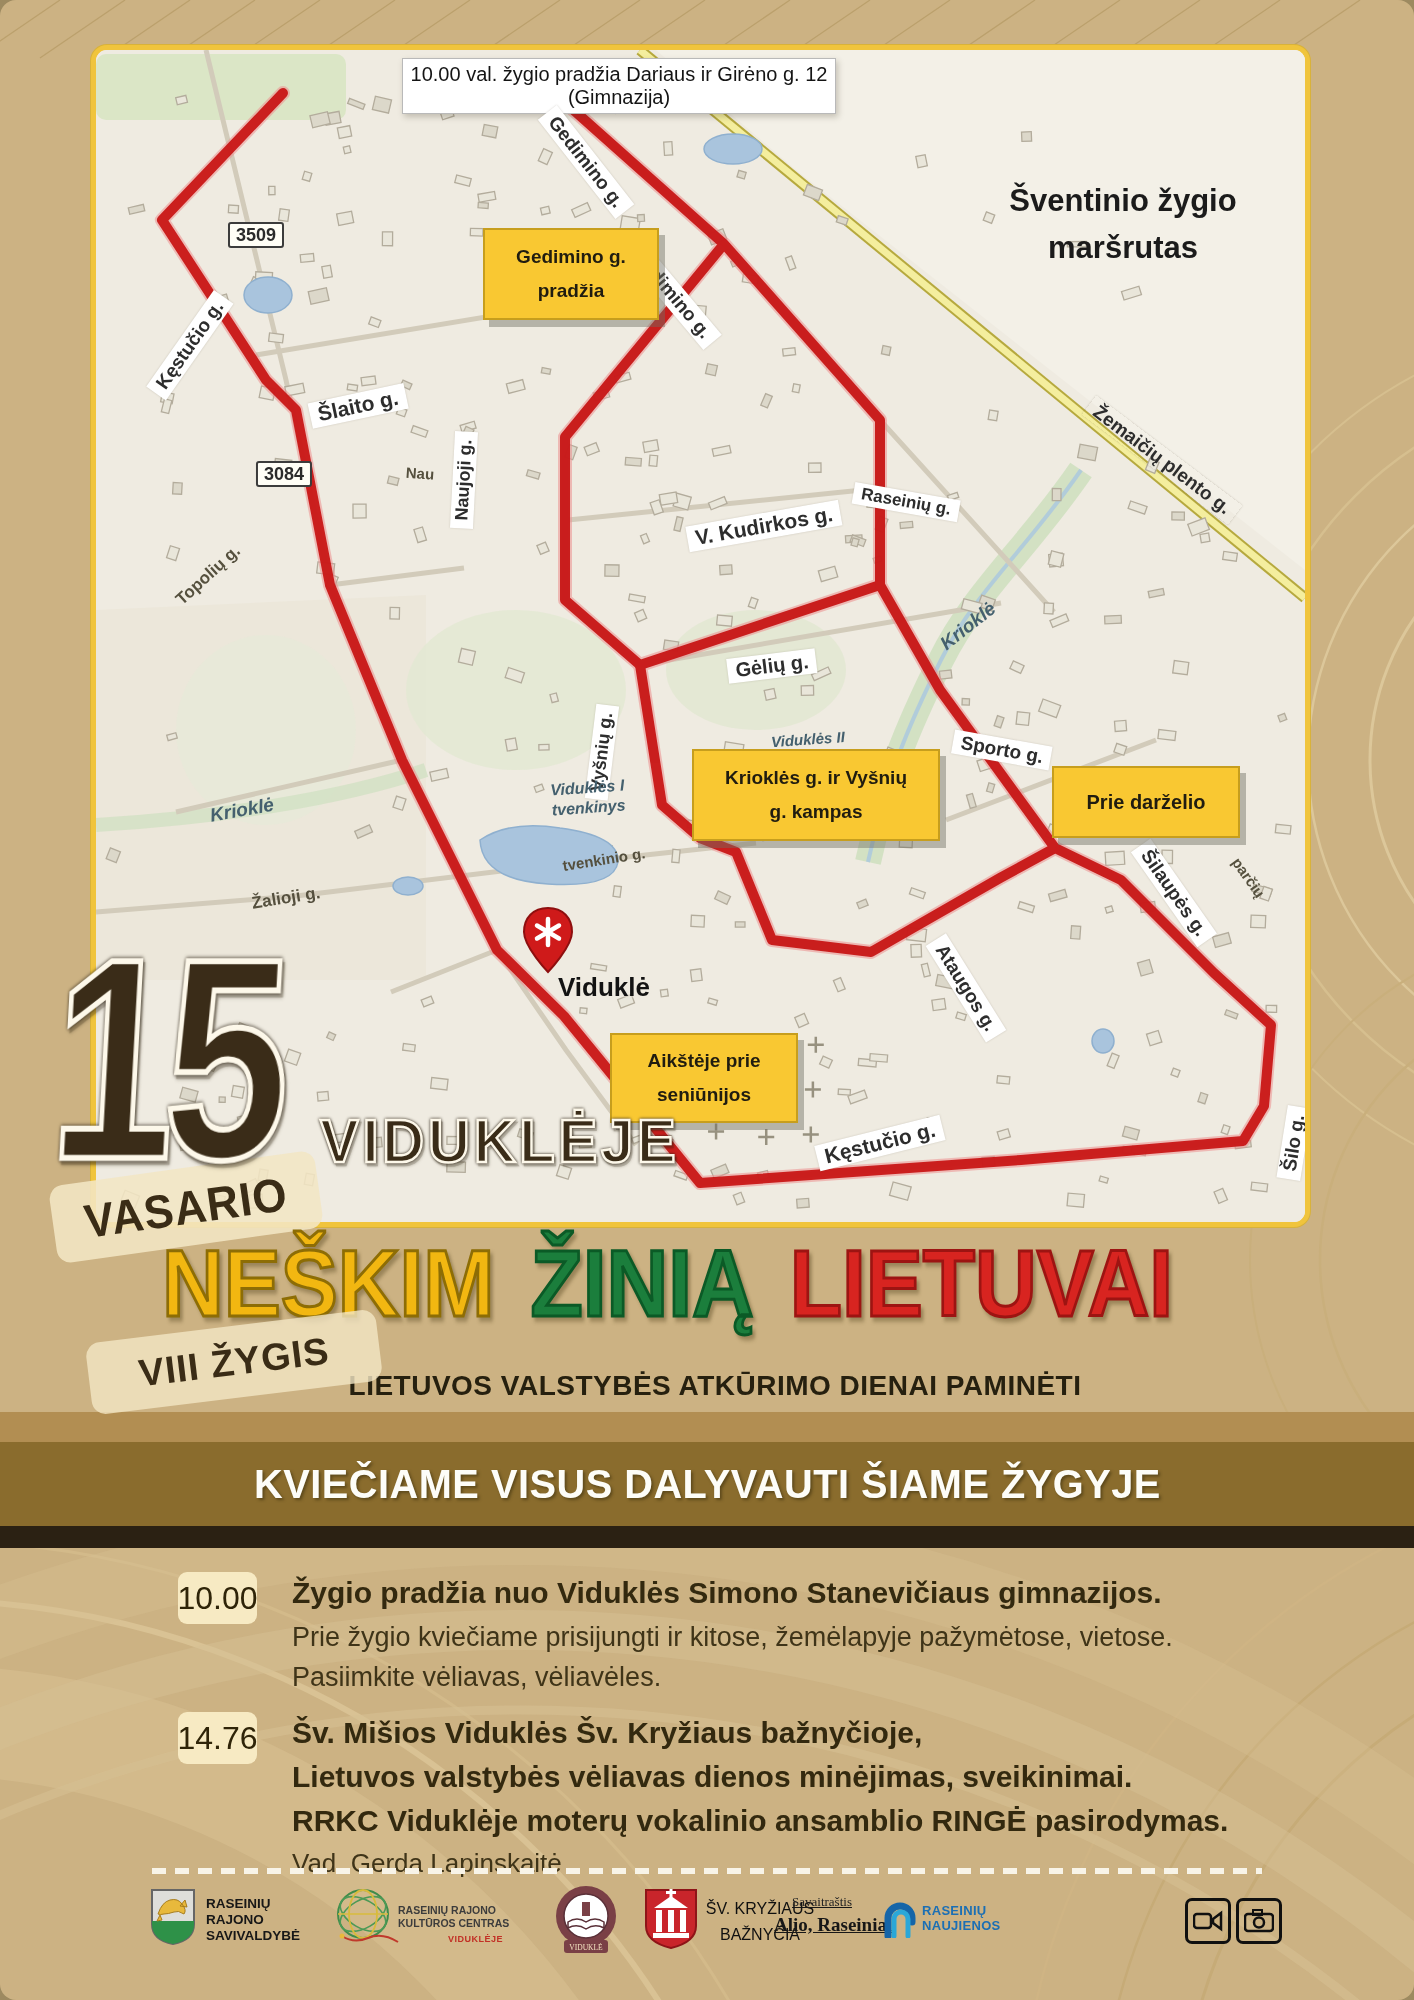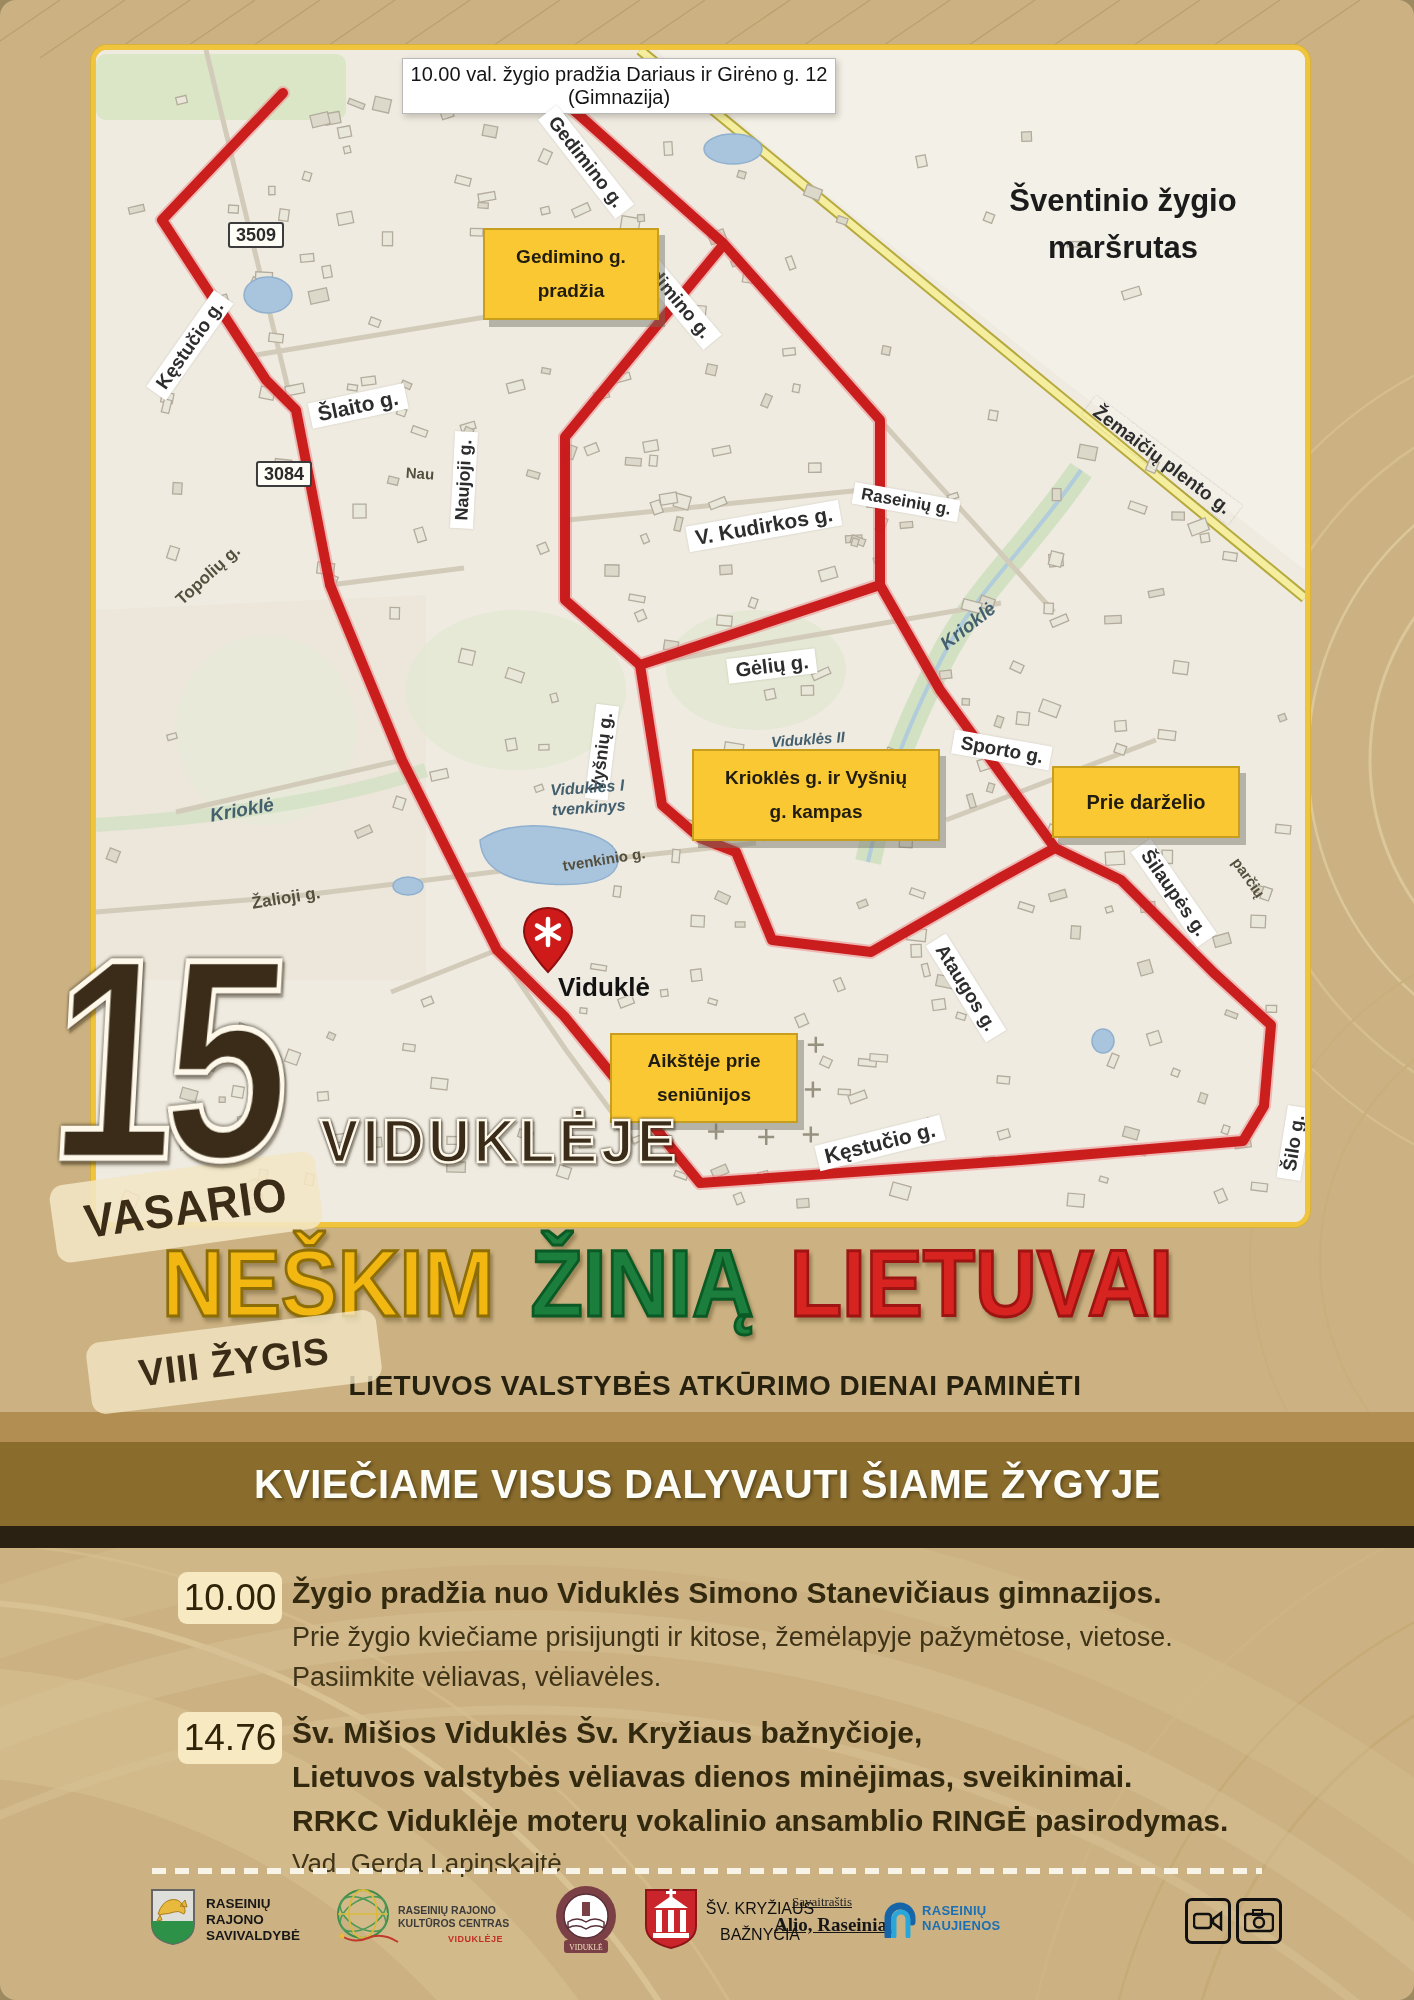--- a/index.html
+++ b/index.html
@@ -60,22 +60,22 @@
 
   
   .band-light{position:absolute;left:0;top:1412px;width:1414px;height:30px;background:#b28e52;}
   .band-main{position:absolute;left:0;top:1442px;width:1414px;height:84px;background:#8a6c2d;
              display:flex;align-items:center;justify-content:center;}
   .band-main span{font-size:41px;font-weight:700;color:#fdfdf8;letter-spacing:.5px;
                   text-shadow:2px 2px 3px rgba(50,40,10,.5);transform:scaleX(.97);}
   .band-dark{position:absolute;left:0;top:1526px;width:1414px;height:22px;background:#2b2113;}
 
   
-  .timebox{position:absolute;width:104px;height:52px;background:#f7eac3;border-radius:9px;
-           display:flex;align-items:center;justify-content:center;font-size:37px;color:#2f2408;}
+  .timebox{position:absolute;width:79px;height:52px;background:#f7eac3;border-radius:9px;
+           display:flex;align-items:center;justify-content:center;font-size:32px;color:#2f2408;}
   .sch-bold{position:absolute;left:292px;font-size:30px;font-weight:700;color:#33290f;white-space:nowrap;}
   .sch-reg{position:absolute;left:292px;font-size:27px;font-weight:500;color:#3f3418;white-space:nowrap;}
   .dashes{position:absolute;left:152px;top:1868px;width:1110px;height:6px;
           background:repeating-linear-gradient(90deg,#f8f4e8 0 14px,transparent 14px 23px);}
 
   
   .f-text{position:absolute;color:#171717;}
   .muni{left:206px;top:1896px;font-size:13.5px;font-weight:700;line-height:1.18;}
   .cc{left:398px;top:1904px;font-size:10.5px;font-weight:700;color:#3c3c3c;line-height:1.25;}
   .cc-sub{left:448px;top:1934px;font-size:9px;font-weight:700;color:#c23026;letter-spacing:.5px;}

